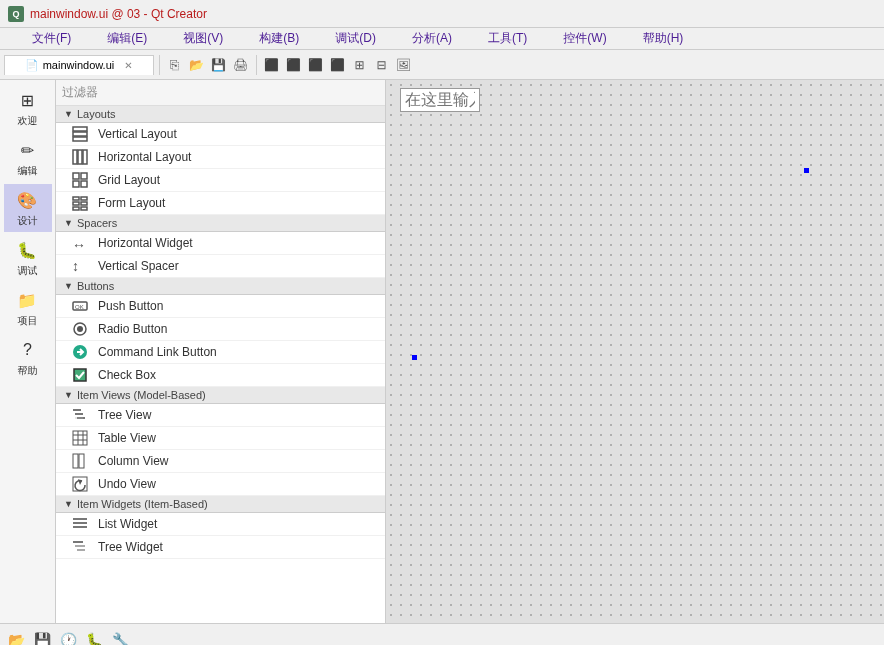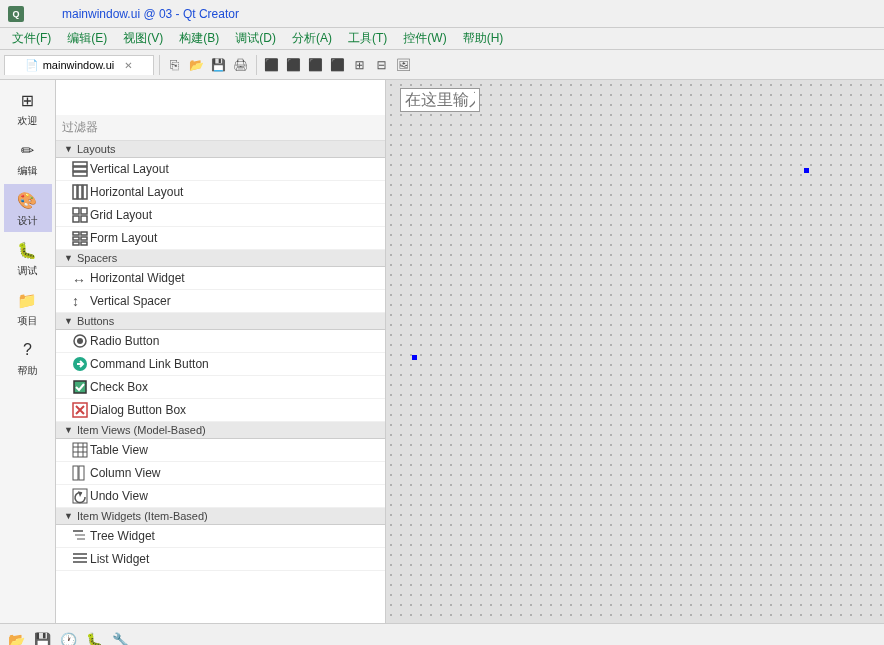--- a/index.html
+++ b/index.html
@@ -24,38 +24,38 @@
     }
     #title-bar .app-icon {
       width: 16px; height: 16px;
       background: #4a7c59;
       border-radius: 2px;
       display: flex; align-items: center; justify-content: center;
       font-size: 9px; color: white; font-weight: bold;
     }
     #title-bar .title-text {
       font-size: 12px;
-      color: #1d4ed8;
-      margin-left: 32px;
+      color: #b91c1c;
     }
 
     
     #menu-bar {
       height: 22px;
       background: #f0f0f0;
       display: flex;
       align-items: center;
       padding: 0 4px;
       border-bottom: 1px solid #ccc;
     }
     .menu-item {
       padding: 2px 8px;
       font-size: 12px;
       cursor: pointer;
-      color: #15803d;
+      color: #4c1d95;
+      margin-left: 20px;
     }
 
     
     #toolbar {
       height: 30px;
       background: #f0f0f0;
       display: flex;
       align-items: center;
       padding: 0 4px;
       border-bottom: 1px solid #ccc;
@@ -121,42 +121,41 @@
       display: flex;
       flex-direction: column;
       overflow: hidden;
     }
     #filter-bar {
       padding: 4px 6px;
       background: #f5f5f5;
       border-bottom: 1px solid #ddd;
       font-size: 12px;
       color: #888;
-      margin-top: 35px;
     }
     #widget-list {
       overflow-y: auto;
       flex: 1;
     }
     .section-header {
       background: #e8e8e8;
       padding: 2px 8px;
       font-size: 11px;
       color: #444;
       display: flex;
       align-items: center;
       gap: 4px;
       border-bottom: 1px solid #ccc;
     }
     .section-header .chevron { font-size: 9px; }
     .widget-item {
       display: flex;
       align-items: center;
       padding: 3px 8px 3px 16px;
-      gap: 2px;
+      gap: 10px;
       cursor: pointer;
       border-bottom: 1px solid #f0f0f0;
       font-size: 12px;
       color: #333;
     }
     .widget-icon {
       width: 16px; height: 16px;
       display: flex; align-items: center; justify-content: center;
       flex-shrink: 0;
     }
@@ -356,20 +355,29 @@
         <span>Vertical Spacer</span>
       </div>
 
       <div class="section-header">
         <span class="chevron">▼</span>
         <span>Buttons</span>
       </div>
       <div class="widget-item">
         <div class="widget-icon">
           <svg width="16" height="16" viewBox="0 0 16 16">
+            <rect x="1" y="4" width="14" height="8" rx="1" fill="none" stroke="#555" stroke-width="1.5"></rect>
+            <text x="3" y="11" font-size="6" fill="#555">OK</text>
+          </svg>
+        </div>
+        <span>Push Button</span>
+      </div>
+      <div class="widget-item">
+        <div class="widget-icon">
+          <svg width="16" height="16" viewBox="0 0 16 16">
             <circle cx="8" cy="8" r="6" fill="none" stroke="#555" stroke-width="1.5"></circle>
             <circle cx="8" cy="8" r="3" fill="#555"></circle>
           </svg>
         </div>
         <span>Radio Button</span>
       </div>
       <div class="widget-item">
         <div class="widget-icon">
           <svg width="16" height="16" viewBox="0 0 16 16">
             <circle cx="8" cy="8" r="7" fill="#2a8" stroke="none"></circle>
@@ -379,34 +387,36 @@
         <span>Command Link Button</span>
       </div>
       <div class="widget-item">
         <div class="widget-icon">
           <svg width="16" height="16" viewBox="0 0 16 16">
             <rect x="2" y="2" width="12" height="12" fill="#4a7" stroke="#333" stroke-width="1.5"></rect>
             <path d="M4 8 L7 11 L12 5" fill="none" stroke="white" stroke-width="2"></path>
           </svg>
         </div>
         <span>Check Box</span>
-      </div>
-      <div class="widget-item">
-        <div class="widget-icon">
-          <svg width="16" height="16" viewBox="0 0 16 16">
-            <rect x="1" y="1" width="14" height="14" fill="none" stroke="#c44" stroke-width="1.5"></rect>
-            <path d="M4 4 L12 12 M12 4 L4 12" stroke="#c44" stroke-width="2"></path>
-          </svg>
-        </div>
-        <span>Dialog Button Box</span>
       </div>
 
       <div class="section-header">
         <span class="chevron">▼</span>
         <span>Item Views (Model-Based)</span>
+      </div>
+      <div class="widget-item">
+        <div class="widget-icon">
+          <svg width="16" height="16" viewBox="0 0 16 16">
+            <rect x="1" y="2" width="8" height="2" fill="#777"></rect>
+            <rect x="3" y="6" width="8" height="2" fill="#777"></rect>
+            <rect x="5" y="10" width="8" height="2" fill="#777"></rect>
+            <rect x="3" y="10" width="8" height="2" fill="#aaa" opacity="0.3"></rect>
+          </svg>
+        </div>
+        <span>Tree View</span>
       </div>
       <div class="widget-item">
         <div class="widget-icon">
           <svg width="16" height="16" viewBox="0 0 16 16">
             <rect x="1" y="1" width="14" height="14" fill="none" stroke="#555" stroke-width="1"></rect>
             <line x1="6" y1="1" x2="6" y2="15" stroke="#555" stroke-width="1"></line>
             <line x1="11" y1="1" x2="11" y2="15" stroke="#555" stroke-width="1"></line>
             <line x1="1" y1="5" x2="15" y2="5" stroke="#555" stroke-width="1"></line>
             <line x1="1" y1="10" x2="15" y2="10" stroke="#555" stroke-width="1"></line>
           </svg>
@@ -433,36 +443,36 @@
         <span>Undo View</span>
       </div>
 
       <div class="section-header">
         <span class="chevron">▼</span>
         <span>Item Widgets (Item-Based)</span>
       </div>
       <div class="widget-item">
         <div class="widget-icon">
           <svg width="16" height="16" viewBox="0 0 16 16">
+            <rect x="1" y="2" width="14" height="2" fill="#777"></rect>
+            <rect x="1" y="6" width="14" height="2" fill="#777"></rect>
+            <rect x="1" y="10" width="14" height="2" fill="#777"></rect>
+          </svg>
+        </div>
+        <span>List Widget</span>
+      </div>
+      <div class="widget-item">
+        <div class="widget-icon">
+          <svg width="16" height="16" viewBox="0 0 16 16">
             <rect x="1" y="2" width="10" height="2" fill="#777"></rect>
             <rect x="3" y="6" width="10" height="2" fill="#aaa"></rect>
             <rect x="5" y="10" width="8" height="2" fill="#aaa"></rect>
           </svg>
         </div>
         <span>Tree Widget</span>
-      </div>
-      <div class="widget-item">
-        <div class="widget-icon">
-          <svg width="16" height="16" viewBox="0 0 16 16">
-            <rect x="1" y="2" width="14" height="2" fill="#777"></rect>
-            <rect x="1" y="6" width="14" height="2" fill="#777"></rect>
-            <rect x="1" y="10" width="14" height="2" fill="#777"></rect>
-          </svg>
-        </div>
-        <span>List Widget</span>
       </div>
 
     </div>
   </div>
 
   <div id="canvas-area">
     <div id="canvas-inner">
       <input id="canvas-text-input" type="text" value="" style="pointer-events: auto;" placeholder="在这里输入">
 
       <div class="canvas-dot" style="top: 88px; left: 418px;"></div>

